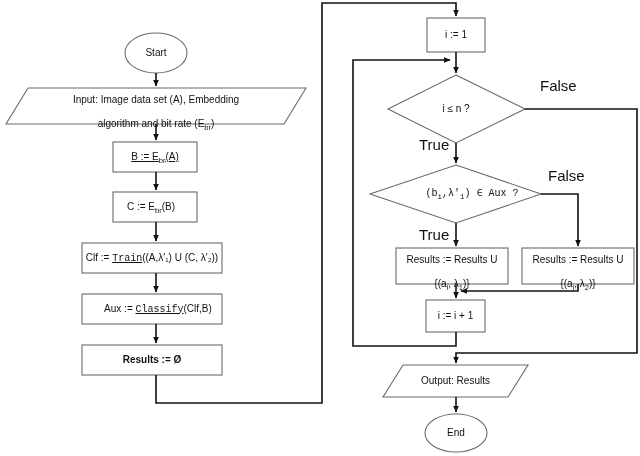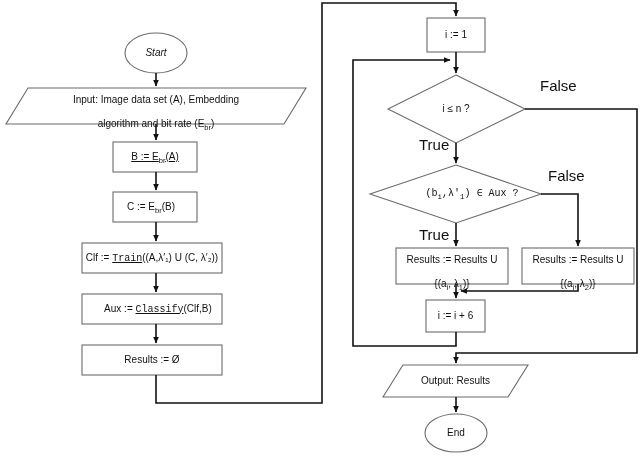--- a/index.html
+++ b/index.html
@@ -87,21 +87,21 @@
       <path d="M525,109 L637,109 L637,353 L456,353 L456,363"></path>
       <path d="M456,223 L456,246"></path>
       <path d="M541,194 L578,194 L578,246"></path>
       <path d="M578,284 L578,291 L461,291"></path>
       <path d="M456,284 L456,298"></path>
       <path d="M456,332 L456,346 L353,346 L353,60 L450,60"></path>
       <path d="M456,397 L456,412"></path>
     </g>
   </svg>
 
-  <div class="node-label" style="left:125px; top:33px; width:62px; height:40px;font-style:italic;">
+  <div class="node-label" style="left:125px; top:33px; width:62px; height:40px;">
     <span>Start</span>
   </div>
 
   <div class="node-label" style="left:16px; top:88px; width:280px; height:36px;">
     <span>
       <span>Input: Image data set (A), Embedding</span><br>
       <span>algorithm and bit rate (E</span><sub>br</sub><span>)</span>
     </span>
   </div>
 
@@ -114,21 +114,21 @@
   </div>
 
   <div class="node-label" style="left:82px; top:243px; width:140px; height:30px;">
     <span><span>Clf := </span><span class="u-line">Train</span><span>((A,λ′₁) U (C, λ′₂))</span></span>
   </div>
 
   <div class="node-label" style="left:82px; top:294px; width:152px; height:30px;">
     <span><span>Aux := </span><span class="u-line">Classify</span><span>(Clf,B)</span></span>
   </div>
 
-  <div class="node-label" style="left:82px; top:345px; width:140px; height:30px;">
+  <div class="node-label" style="left:82px; top:345px; width:140px; height:30px;font-weight:bold;">
     <span>Results := Ø</span>
   </div>
 
   <div class="node-label" style="left:427px; top:18px; width:58px; height:34px;">
     <span>i := 1</span>
   </div>
 
   <div class="node-label" style="left:406px; top:75px; width:100px; height:68px;">
     <span>i ≤ n ?</span>
   </div>
@@ -145,21 +145,21 @@
   </div>
 
   <div class="node-label" style="left:522px; top:248px; width:112px; height:36px;">
     <span>
       <span>Results := Results U</span><br>
       <span>{(a</span><sub>i</sub><span>, λ</span><sub>2</sub><span>)}</span>
     </span>
   </div>
 
   <div class="node-label" style="left:426px; top:300px; width:59px; height:32px;">
-    <span>i := i + 6</span>
+    <span>i := i + 1</span>
   </div>
 
   <div class="node-label" style="left:383px; top:365px; width:145px; height:32px;">
     <span>Output: Results</span>
   </div>
 
   <div class="node-label" style="left:425px; top:414px; width:62px; height:38px;">
     <span>End</span>
   </div>
 

